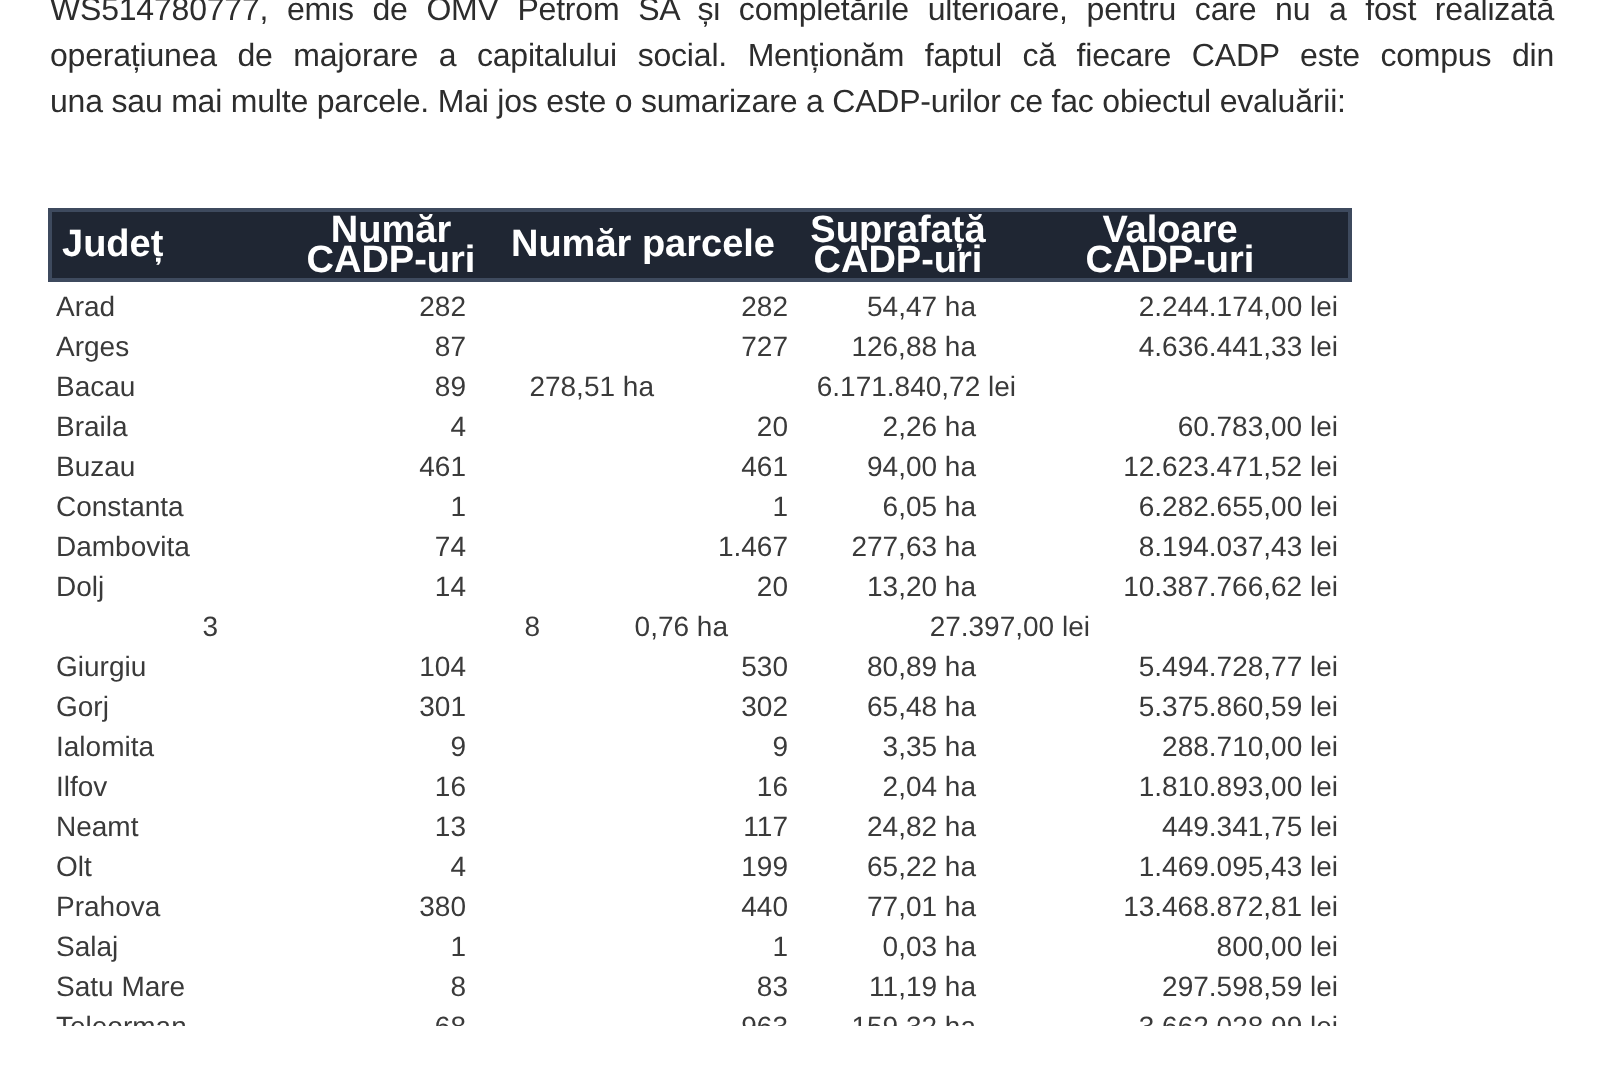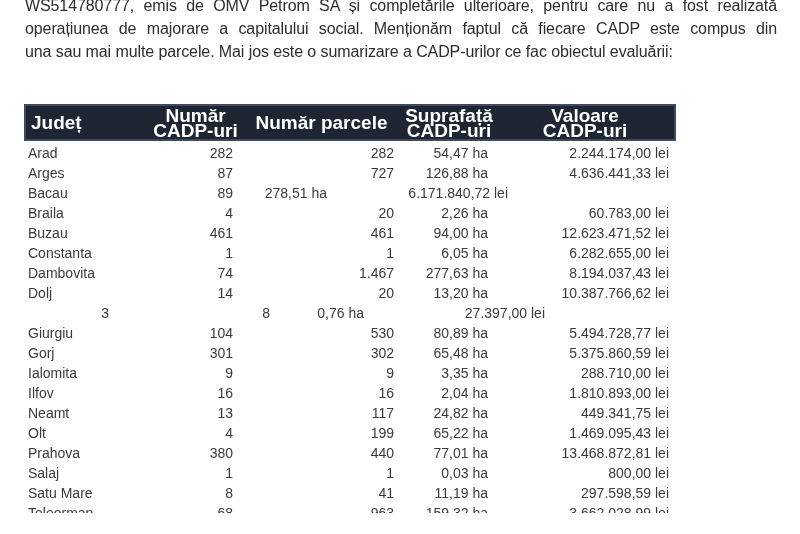--- a/index.html
+++ b/index.html
@@ -221,21 +221,21 @@
     <div class="td c1">Salaj</div>
     <div class="td c2 num">1</div>
     <div class="td c3 num">1</div>
     <div class="td c4 num">0,03 ha</div>
     <div class="td c5 num">800,00 lei</div>
   </div>
 
   <div class="tr">
     <div class="td c1">Satu Mare</div>
     <div class="td c2 num">8</div>
-    <div class="td c3 num">41</div>
+    <div class="td c3 num">83</div>
     <div class="td c4 num">11,19 ha</div>
     <div class="td c5 num">297.598,59 lei</div>
   </div>
 
   <div class="tr">
     <div class="td c1">Teleorman</div>
     <div class="td c2 num">68</div>
     <div class="td c3 num">963</div>
     <div class="td c4 num">159,32 ha</div>
     <div class="td c5 num">3.662.028,99 lei</div>

